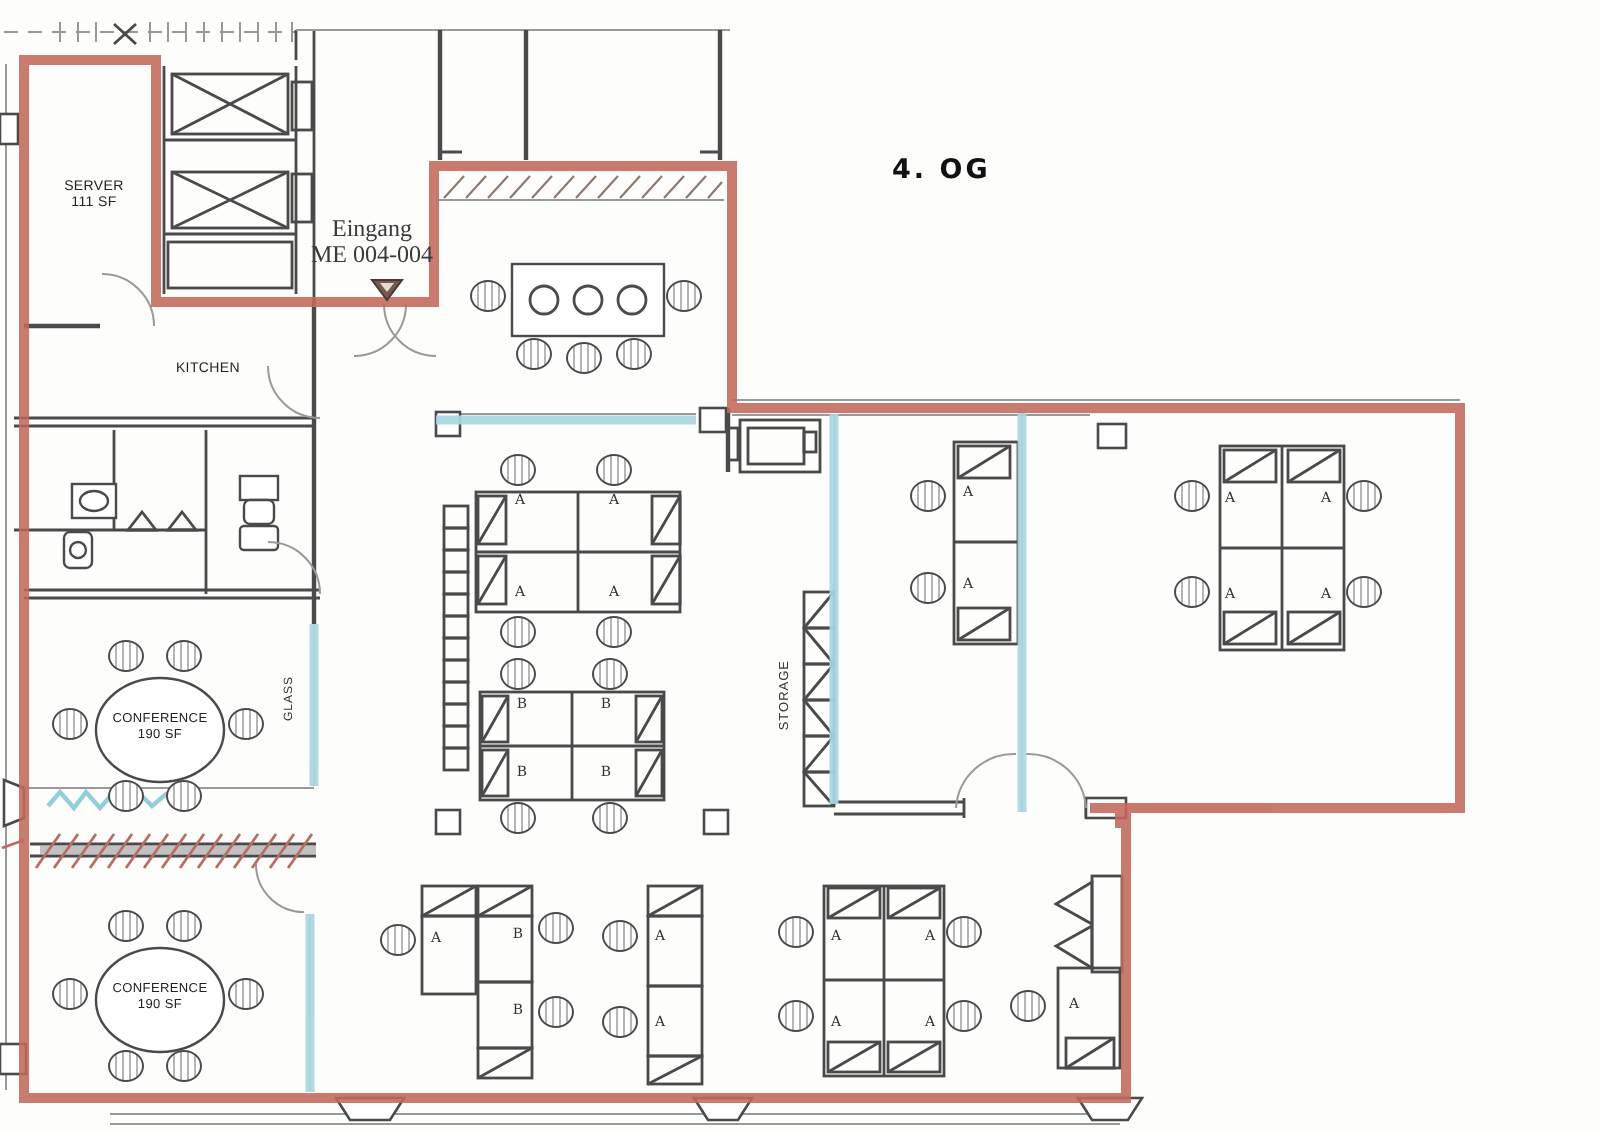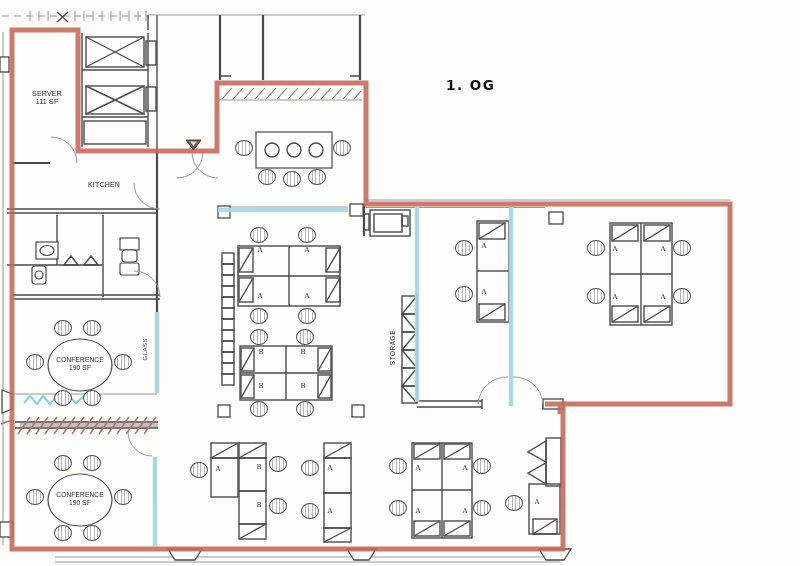--- a/index.html
+++ b/index.html
@@ -264,22 +264,26 @@
     <path class="red" d="M545,404 H566"></path>
     <path class="red" stroke-width="3" d="M560,404 V414"></path>
   </g>
 
   <g>
     <path d="M186,140 L201,140 L193.5,150 Z" fill="#755a50" stroke="#4a3a34" stroke-width="1"></path>
     <path d="M190,141.5 L197,141.5 L193.5,146 Z" fill="#e8d8d2"></path>
   </g>
 </svg>
 
-  <div id="floor-tag">1. OG</div>
-
+  <div id="floor-tag">4. OG</div>
+
+  <div id="entrance-label">
+    <div>Eingang</div>
+    <div>ME 004-004</div>
+  </div>
 
   <div class="room-label sm" style="left:20px;top:90px;width:54px">
     <div>SERVER</div>
     <div>111 SF</div>
   </div>
 
   <div class="room-label sm" style="left:84px;top:181px;width:40px">KITCHEN</div>
 
   <div class="room-label conf-label" style="left:48px;top:356px;width:64px">
     <div>CONFERENCE</div>

